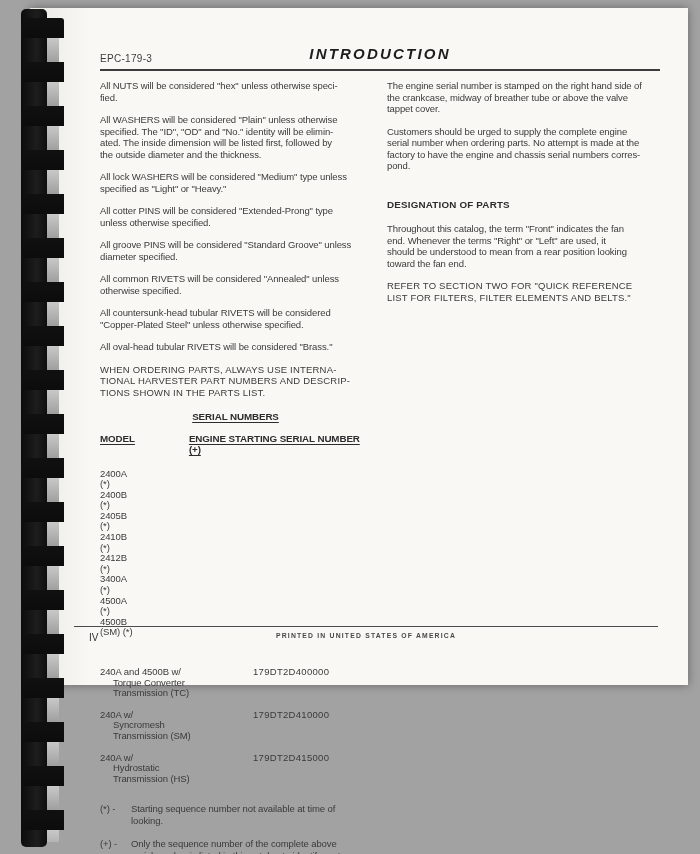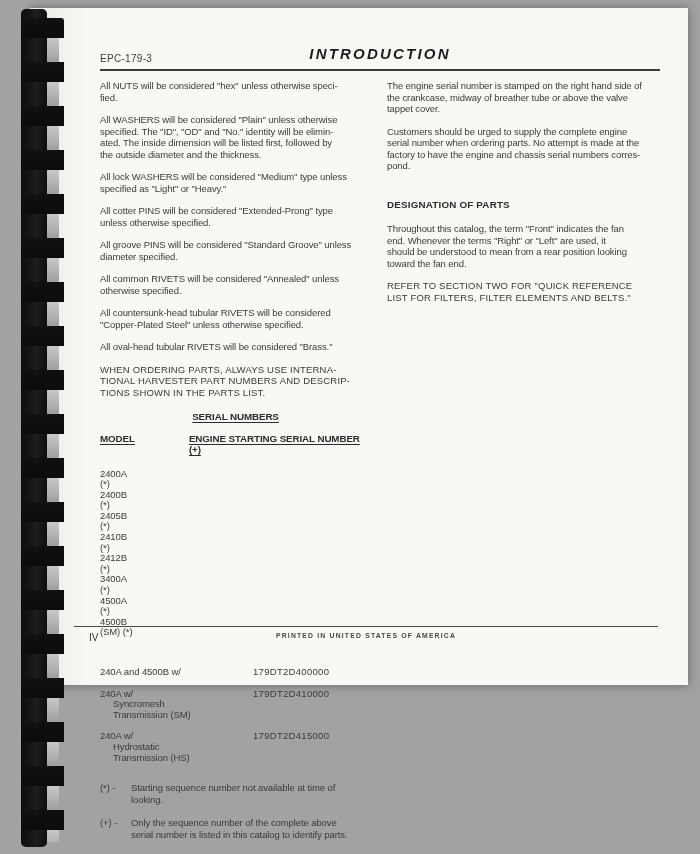--- a/index.html
+++ b/index.html
@@ -174,20 +174,22 @@
           <div class="model-row">
             <span class="model-code">4500B</span>
             <span class="model-mark">(SM) (*)</span>
           </div>
         </div>
 
         <div class="entries">
           <div class="entry">
             <div class="entry-desc">
               <div class="entry-head">240A and 4500B w/</div>
+              <div class="entry-sub">Torque Converter
+Transmission (TC)</div>
             </div>
             <div class="entry-serial">179DT2D400000</div>
           </div>
           <div class="entry">
             <div class="entry-desc">
               <div class="entry-head">240A w/</div>
               <div class="entry-sub">Syncromesh
 Transmission (SM)</div>
             </div>
             <div class="entry-serial">179DT2D410000</div>

